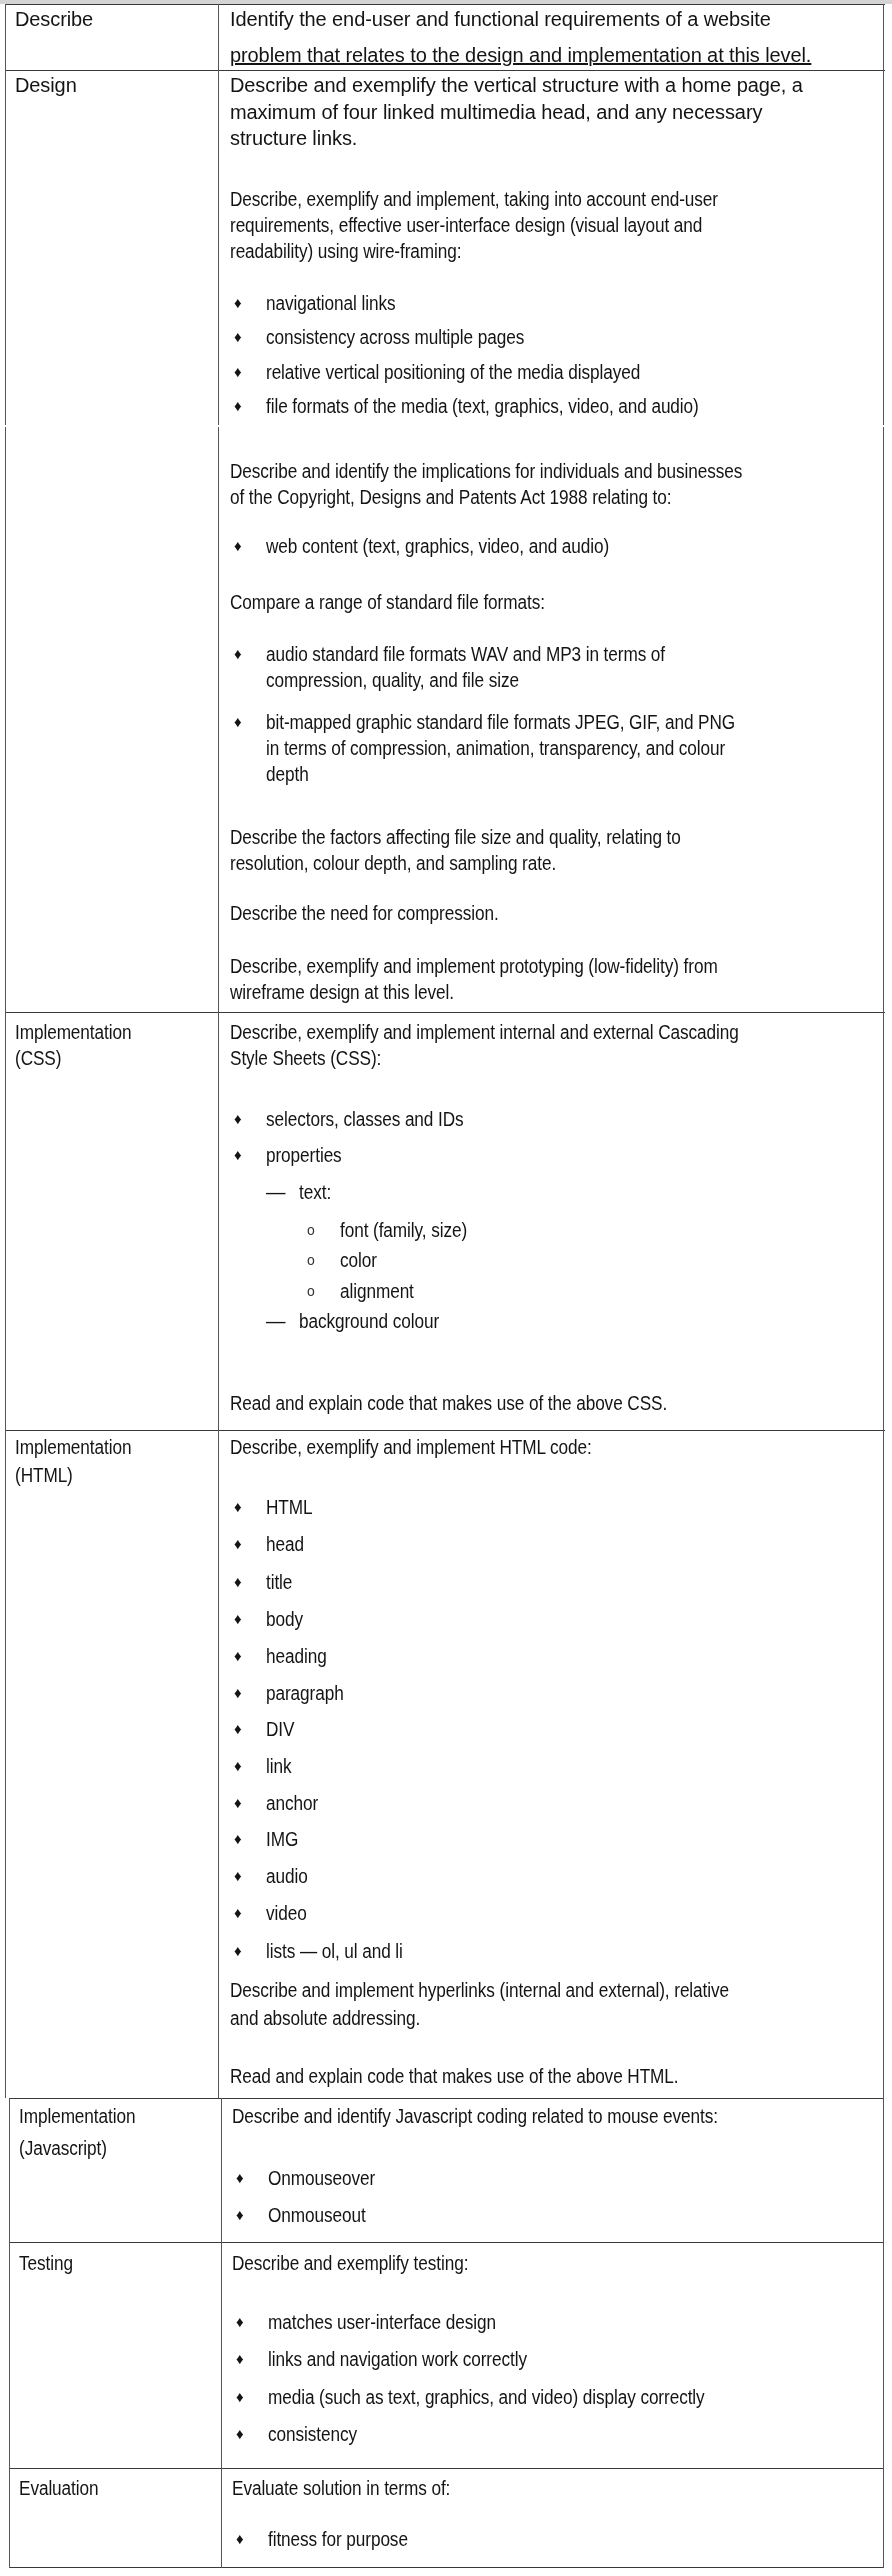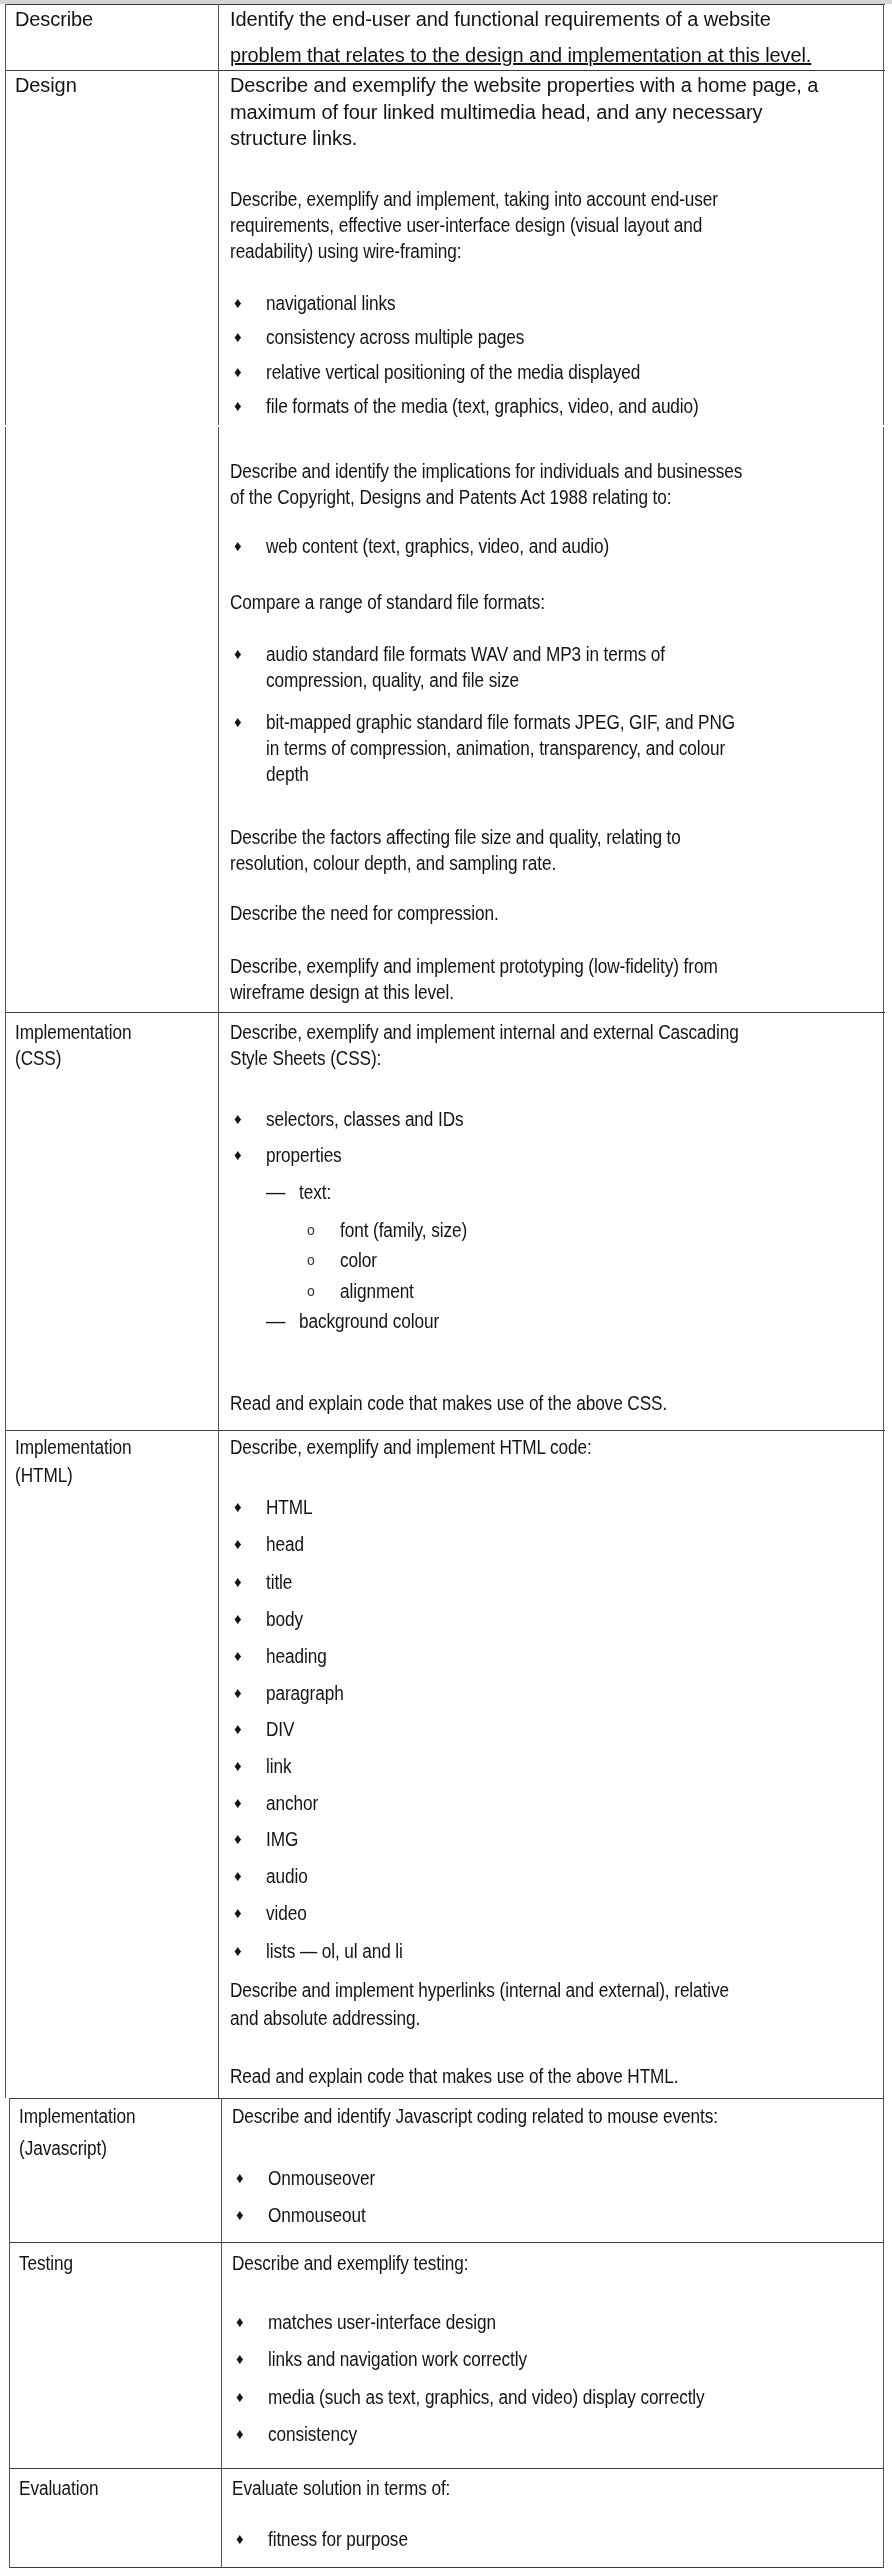--- a/index.html
+++ b/index.html
@@ -46,21 +46,21 @@
 
 <div>
   <div class="t" style="left:15px; top:5.6px;">Describe</div>
   <div class="t" style="left:230px; top:5.6px;">Identify the end-user and functional requirements of a website</div>
   <div class="t" style="left:230px; top:42px;text-decoration:underline;">problem that relates to the design and implementation at this level.</div>
 </div>
 
 <div>
   <div class="t" style="left:15px; top:72px;">Design</div>
 
-  <div class="t" style="left:230px; top:72px;">Describe and exemplify the website properties with a home page, a</div>
+  <div class="t" style="left:230px; top:72px;">Describe and exemplify the vertical structure with a home page, a</div>
   <div class="t" style="left:230px; top:99px;">maximum of four linked multimedia head, and any necessary</div>
   <div class="t" style="left:230px; top:125px;">structure links.</div>
 
   <div class="t narrow" style="left:230px; top:186px;">Describe, exemplify and implement, taking into account end-user</div>
   <div class="t narrow" style="left:230px; top:212px;">requirements, effective user-interface design (visual layout and</div>
   <div class="t narrow" style="left:230px; top:238px;">readability) using wire-framing:</div>
 
   <span class="b" style="left:234px; top:290px;">♦</span>
   <div class="t narrow" style="left:266px; top:290px;">navigational links</div>
   <span class="b" style="left:234px; top:324px;">♦</span>

